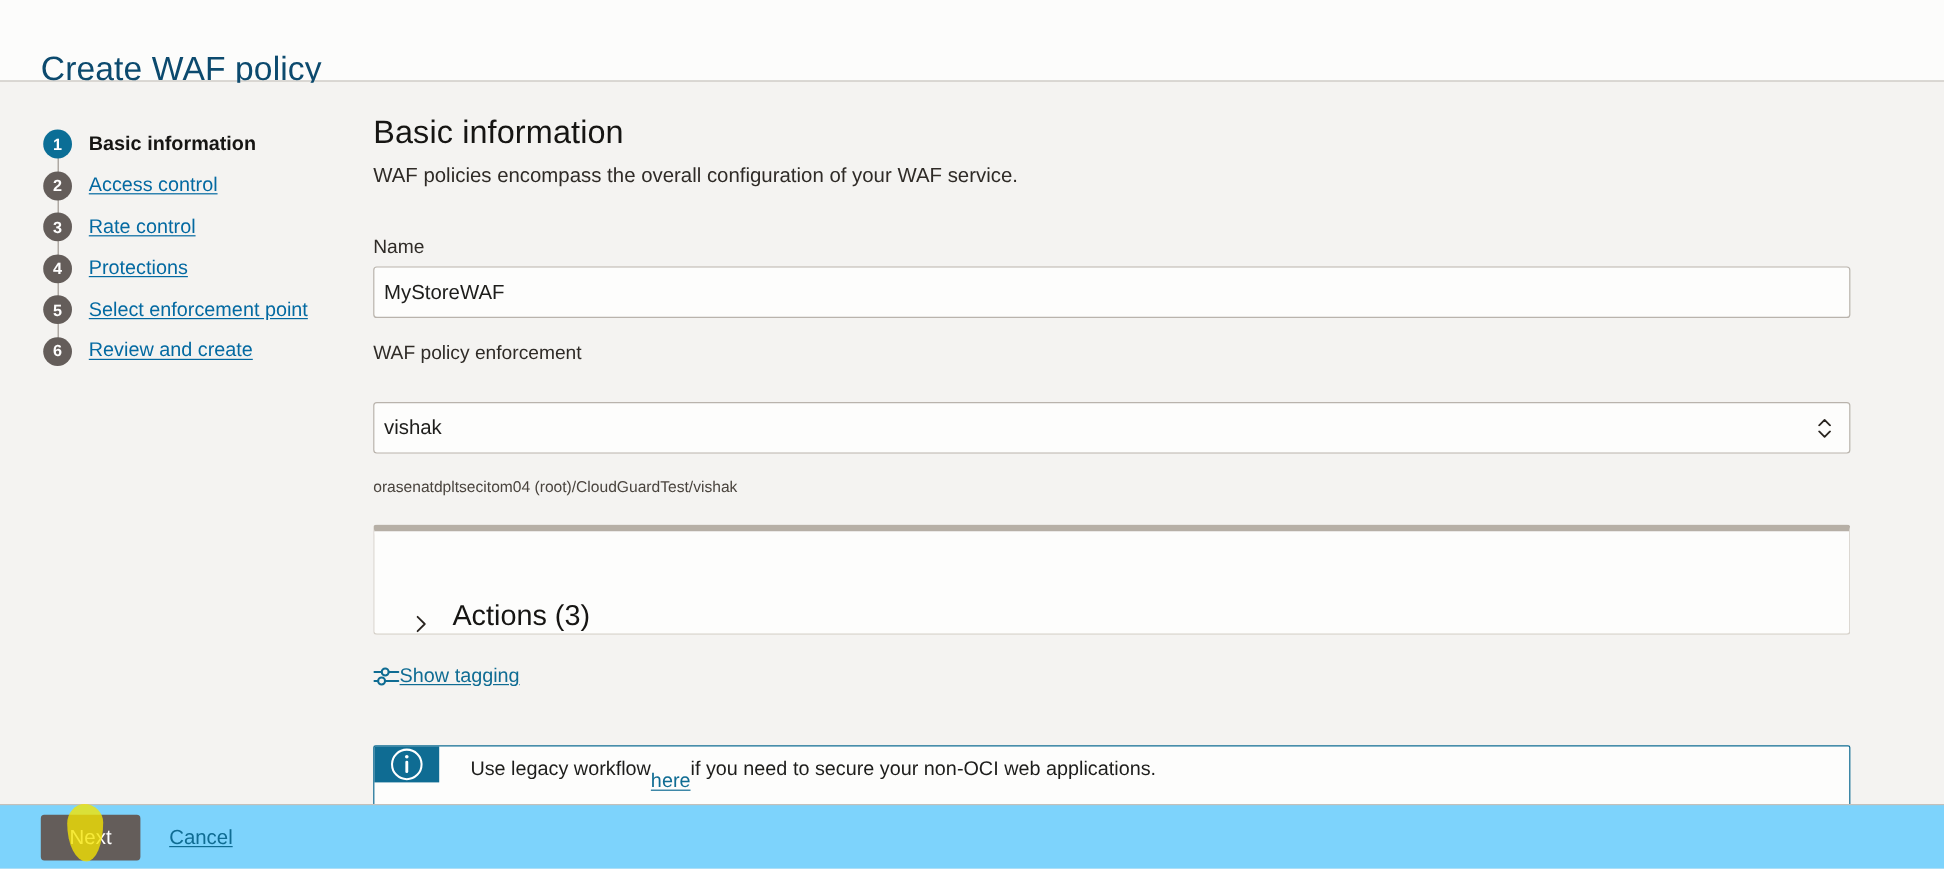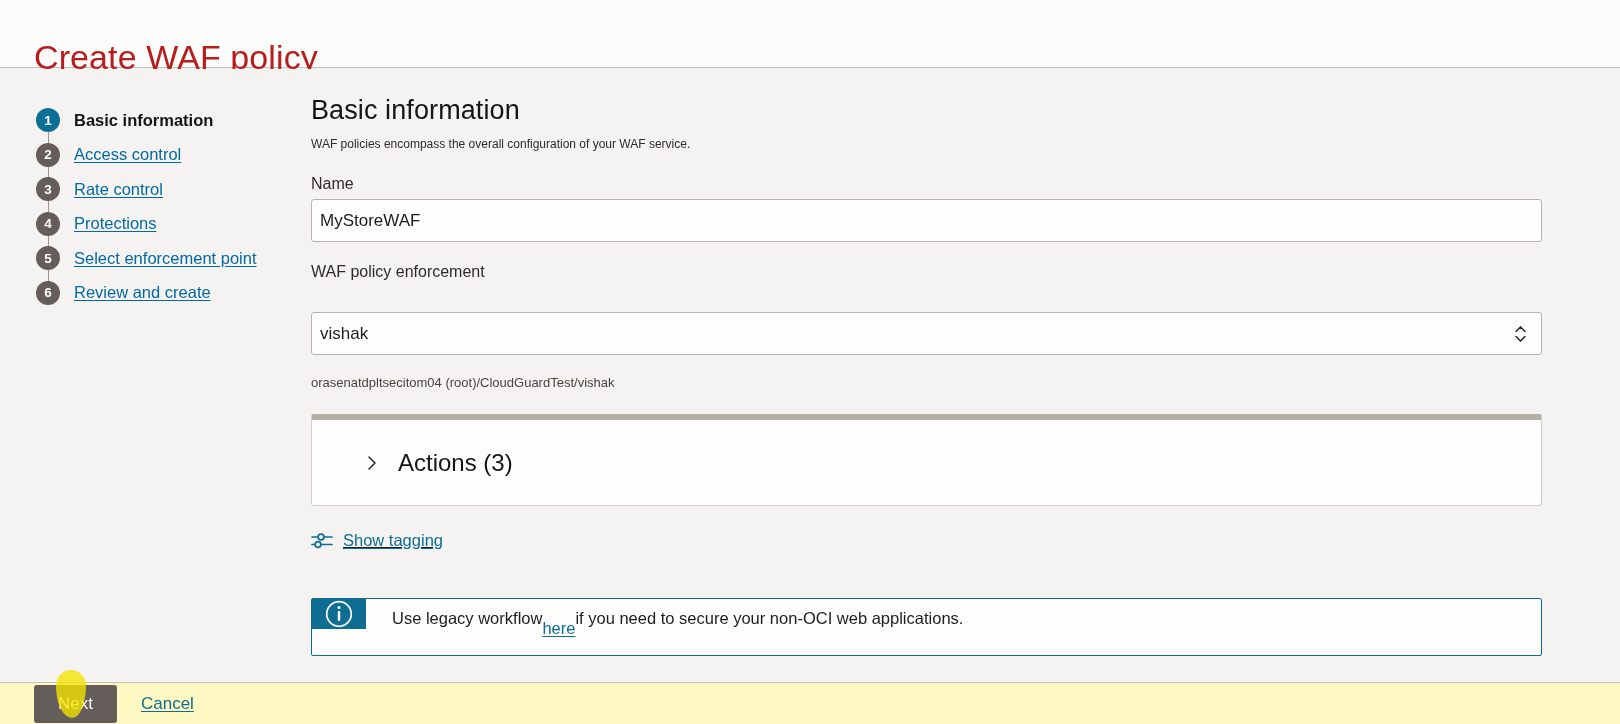--- a/index.html
+++ b/index.html
@@ -15,23 +15,23 @@
 
   
   .page-header{
     height:68px;
     background:#fcfcfb;
     border-bottom:1px solid #c4c0ba;
     display:flex; align-items:center;
     padding-left:34px;
   }
   .page-title{
-    font-size:34px;
+    font-size:28px;
     font-weight:400;
-    color:#b91c1c;
+    color:#0c4a6e;
     letter-spacing:.1px;
     margin-top:48px;
   }
 
   
   .body-area{
     position:absolute;
     top:69px; left:0; right:0; bottom:54px;
     background:#f4f3f1;
     display:flex;
@@ -97,23 +97,23 @@
     min-width:0;
   }
   .section-title{
     font-size:27px;
     font-weight:400;
     color:#161513;
     margin:0 0 11px 0;
     letter-spacing:.1px;
   }
   .section-desc{
-    font-size:12px;
+    font-size:17px;
     color:#2f2b27;
-    margin:0 0 24px 0;
+    margin:0 0 41px 0;
   }
   .field-label{
     font-size:16px;
     color:#2f2b27;
     margin-bottom:6px;
   }
   .text-input{
     width:100%;
     height:43px;
     background:#fdfdfc;
@@ -146,44 +146,43 @@
 
   
   .panel{
     margin-top:24px;
     background:#fdfdfc;
     border:1px solid #d5d0c9;
     border-top:6px solid #b6afa6;
     border-radius:3px;
     height:92px;
     display:flex;
-    align-items:center;
-    padding-left:52px;
+    align-items:flex-end;
+    padding-left:31px;
     cursor:pointer;
   }
   .panel-chevron{
     width:16px; height:16px;
     margin-right:18px;
     flex:none;
   }
   .panel-title{
     font-size:24px;
     color:#161513;
     font-weight:400;
   }
 
   
   .tagging{
     margin-top:24px;
     display:flex;
     align-items:flex-end;
-    gap:10px;
+    gap:0;
     width:fit-content;
     cursor:pointer;
-    text-decoration:underline;
   }
   .tag-icon{ width:22px; height:20px; display:block; }
   .tagging-label{
     font-size:16.5px;
     color:#0f6c93;
     text-decoration:underline;
     text-underline-offset:2px;
   }
 
   
@@ -212,22 +211,22 @@
     color:#0f6c93;
     text-decoration:underline;
     text-underline-offset:2px;
     margin-top:20px;
   }
 
   
   .footer{
     position:absolute;
     left:0; right:0; bottom:0;
-    height:42px;
-    background:#fef9c3;
+    height:54px;
+    background:#7dd3fc;
     border-top:1px solid #c4c0ba;
     display:flex;
     align-items:center;
     padding-left:34px;
     gap:24px;
   }
   .btn-next{
     background:#645d5a;
     color:#ffffff;
     border:none;

